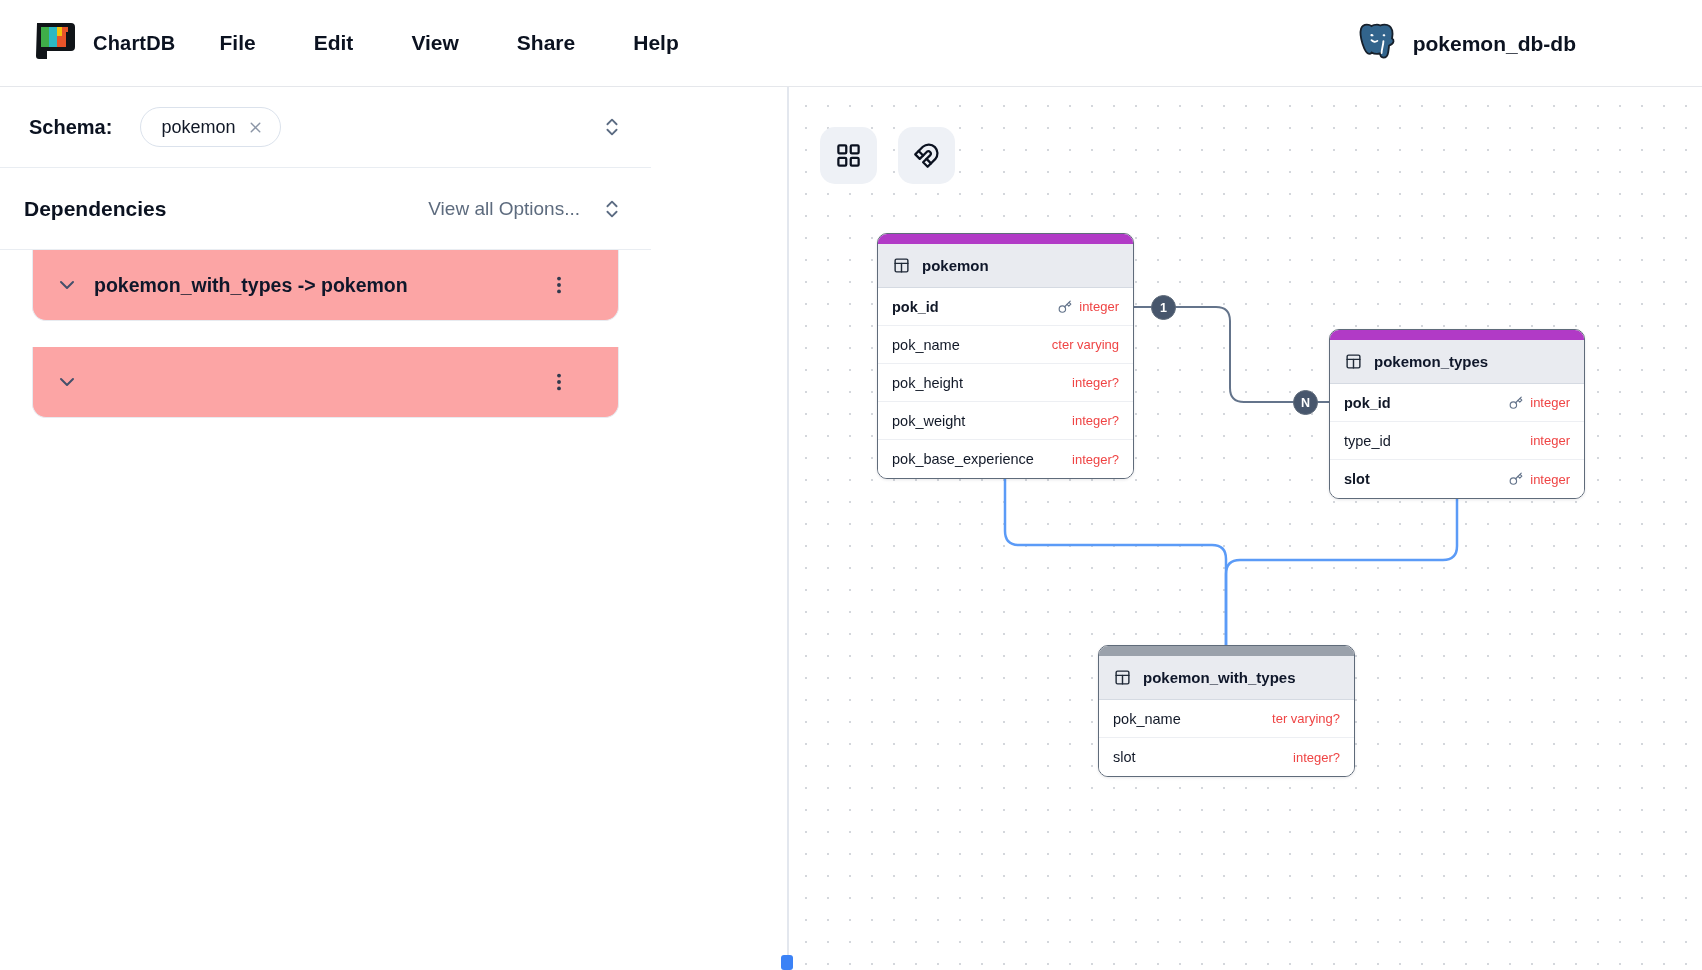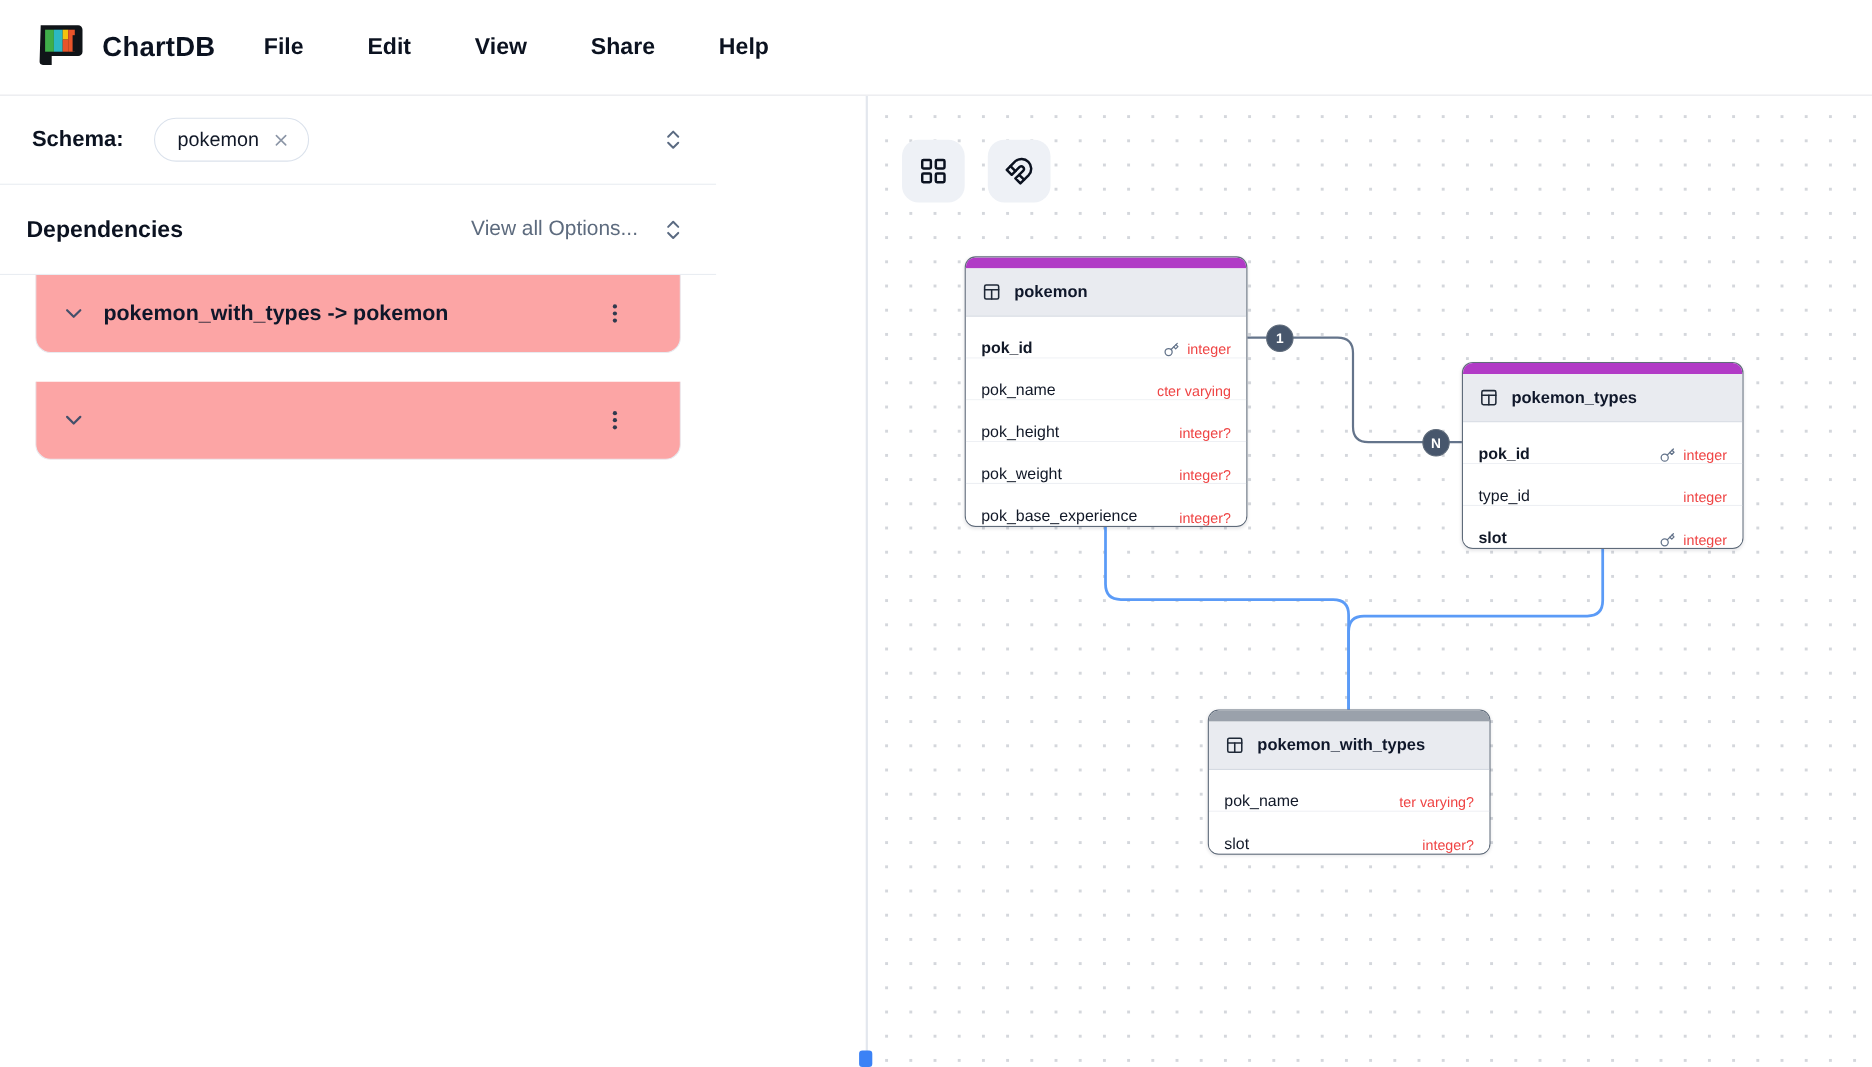--- a/index.html
+++ b/index.html
@@ -3,21 +3,21 @@
 <meta charset="utf-8">
 <style>
   * { margin:0; padding:0; box-sizing:border-box; }
   html,body { width:1702px; height:970px; overflow:hidden; background:#fff;
     font-family:"Liberation Sans", sans-serif; color:#0b1220; }
 
   
   .navbar { position:absolute; left:0; top:0; width:1702px; height:87px;
     border-bottom:1px solid #e5e7eb; display:flex; align-items:center; background:#fff; z-index:30; }
   .brand-wrap { display:flex; align-items:center; gap:14px; margin-left:33px; }
-  .brand { font-size:25px; font-weight:700; letter-spacing:.2px; }
+  .brand { font-size:20px; font-weight:700; letter-spacing:.2px; }
   .menus { display:flex; align-items:center; gap:58px; margin-left:44px; }
   .menu-item { font-size:21px; font-weight:600; cursor:default; }
   .nav-right { position:absolute; right:126px; top:0; height:87px; display:flex; align-items:center; gap:14px; }
   .diagram-name { font-size:21px; font-weight:600; }
 
   
   .sidebar { position:absolute; left:0; top:87px; width:651px; height:883px; background:#fff; z-index:20; }
   .schema-row { position:relative; height:81px; display:flex; align-items:center; border-bottom:1px solid #e9edf2; }
   .schema-label { font-size:20px; font-weight:700; margin-left:29px; }
   .schema-chip { margin-left:28px; height:40px; padding:0 16px 0 20px; border:1px solid #dbe2ec;
@@ -55,21 +55,21 @@
 
   .table-node { position:absolute; background:#fff; border:1.5px solid #5f6b7a; border-radius:10px;
     overflow:hidden; z-index:15; box-shadow:0 1px 3px rgba(15,23,42,.10); }
   .strip { height:10px; }
   .strip-magenta { background:#b13ac6; }
   .strip-gray { background:#9aa1ab; }
   .t-header { height:44px; background:#e9ebf0; border-bottom:1px solid #d5dae2;
     display:flex; align-items:center; gap:12px; padding:0 15px; }
   .t-header svg { width:17px; height:17px; stroke:#1f2937; flex:none; }
   .t-name { font-size:15px; font-weight:700; color:#0f172a; }
-  .t-row { height:38px; display:flex; align-items:flex-end; justify-content:space-between;
+  .t-row { height:38px; display:flex; align-items:center; justify-content:space-between;
     gap:8px; padding:0 14px; border-bottom:1px solid #edeff3; background:#fff; }
   .t-row:last-child { border-bottom:none; }
   .f-name { font-size:14.5px; color:#111827; white-space:nowrap; }
   .f-name.pk { font-weight:700; }
   .f-type { display:flex; align-items:center; gap:7px; color:#ef4444; font-size:13px;
     white-space:nowrap; overflow:hidden; justify-content:flex-end; }
   .key-icon { width:14px; height:14px; stroke:#64748b; flex:none; }
 
   .edge-badge { position:absolute; width:25px; height:25px; border-radius:50%; background:#47566c;
     color:#fff; font-size:12.5px; font-weight:700; display:flex; align-items:center;
@@ -94,20 +94,32 @@
     </span>
     <span class="brand">ChartDB</span>
   </div>
   <nav class="menus">
     <span class="menu-item">File</span>
     <span class="menu-item">Edit</span>
     <span class="menu-item">View</span>
     <span class="menu-item">Share</span>
     <span class="menu-item">Help</span>
   </nav>
+  <div class="nav-right">
+    <span>
+      <svg width="44" height="44" viewBox="0 0 24 24">
+        <path d="M12 2.5c-1.2 0-2.3.3-3 .8-.5-.4-1.4-.8-2.5-.8-1.3 0-2.7.6-3.2 2.3-.6 2-.2 5 .8 8.2 1 3.1 2.2 5.5 3.6 5.5.6 0 1.1-.3 1.4-.8.7.5 1.7.8 2.9.8.6 0 1.2-.1 1.7-.3 0 .9.3 2.3 1.8 2.3 1.2 0 2.3-.9 2.6-2.9l.5-3.6c1.3-.4 2.2-1.2 2.4-2.3.1-.7-.2-1.3-.8-1.6.3-1.5.4-3.1.1-4.4-.6-2.4-2.5-3.2-4.2-3.2-.9 0-1.7.2-2.3.5-.6-.3-1.2-.5-1.8-.5z" fill="#32648c" stroke="#17202b" stroke-width="1"></path>
+        <path d="M9.2 7.6c.5 0 .9.4.9.8 0 .3-.4.5-.9.5s-.8-.3-.8-.6c0-.4.3-.7.8-.7z" fill="#fff"></path>
+        <path d="M15.8 7.8c.4 0 .7.3.7.6 0 .3-.3.5-.7.5-.4 0-.7-.3-.7-.6 0-.3.3-.5.7-.5z" fill="#fff"></path>
+        <path d="M15.5 11.5c0 2-1 4.5-1 6.5" stroke="#fff" stroke-width="1" fill="none" stroke-linecap="round"></path>
+        <path d="M9 11c.8 1 2.2 1.2 3.2.4" stroke="#fff" stroke-width="1" fill="none" stroke-linecap="round"></path>
+      </svg>
+    </span>
+    <span class="diagram-name">pokemon_db-db</span>
+  </div>
 </header>
 
 <aside class="sidebar">
 
   <div class="schema-row">
     <span class="schema-label">Schema:</span>
     <span class="schema-chip">
       <span>pokemon</span>
       <svg class="icon chip-x" viewBox="0 0 24 24">
         <path d="M18 6 6 18M6 6l12 12"></path>

